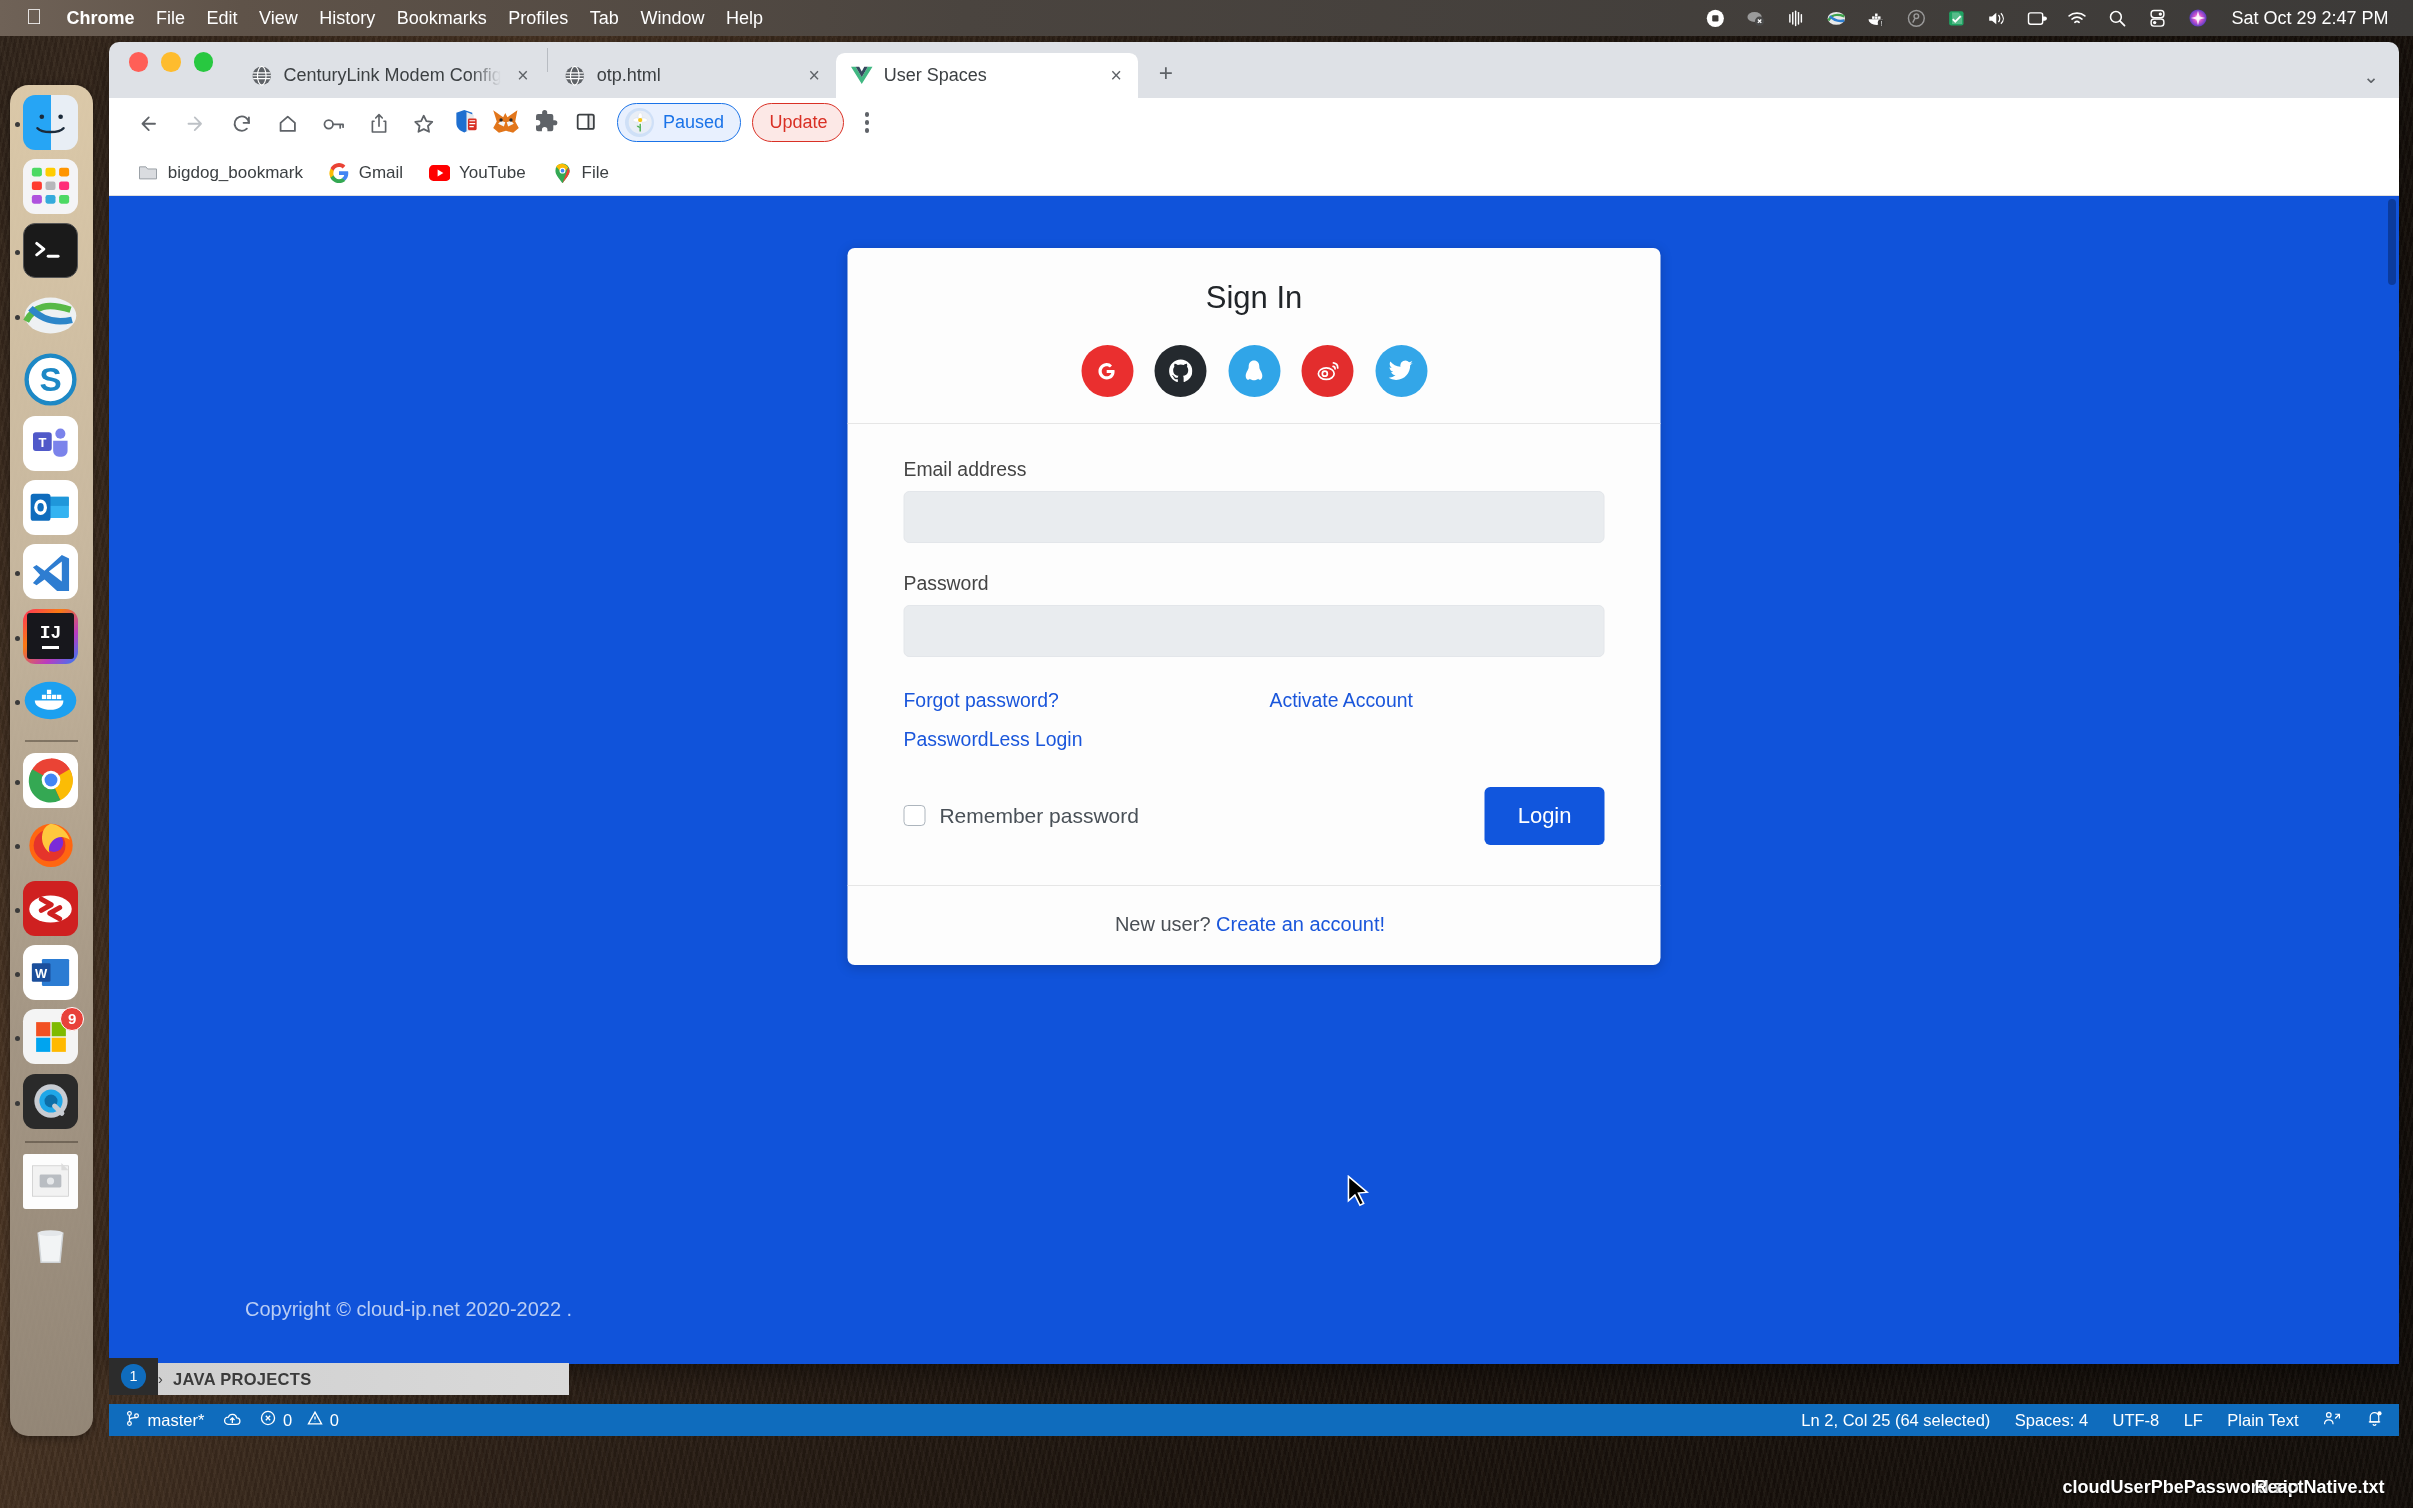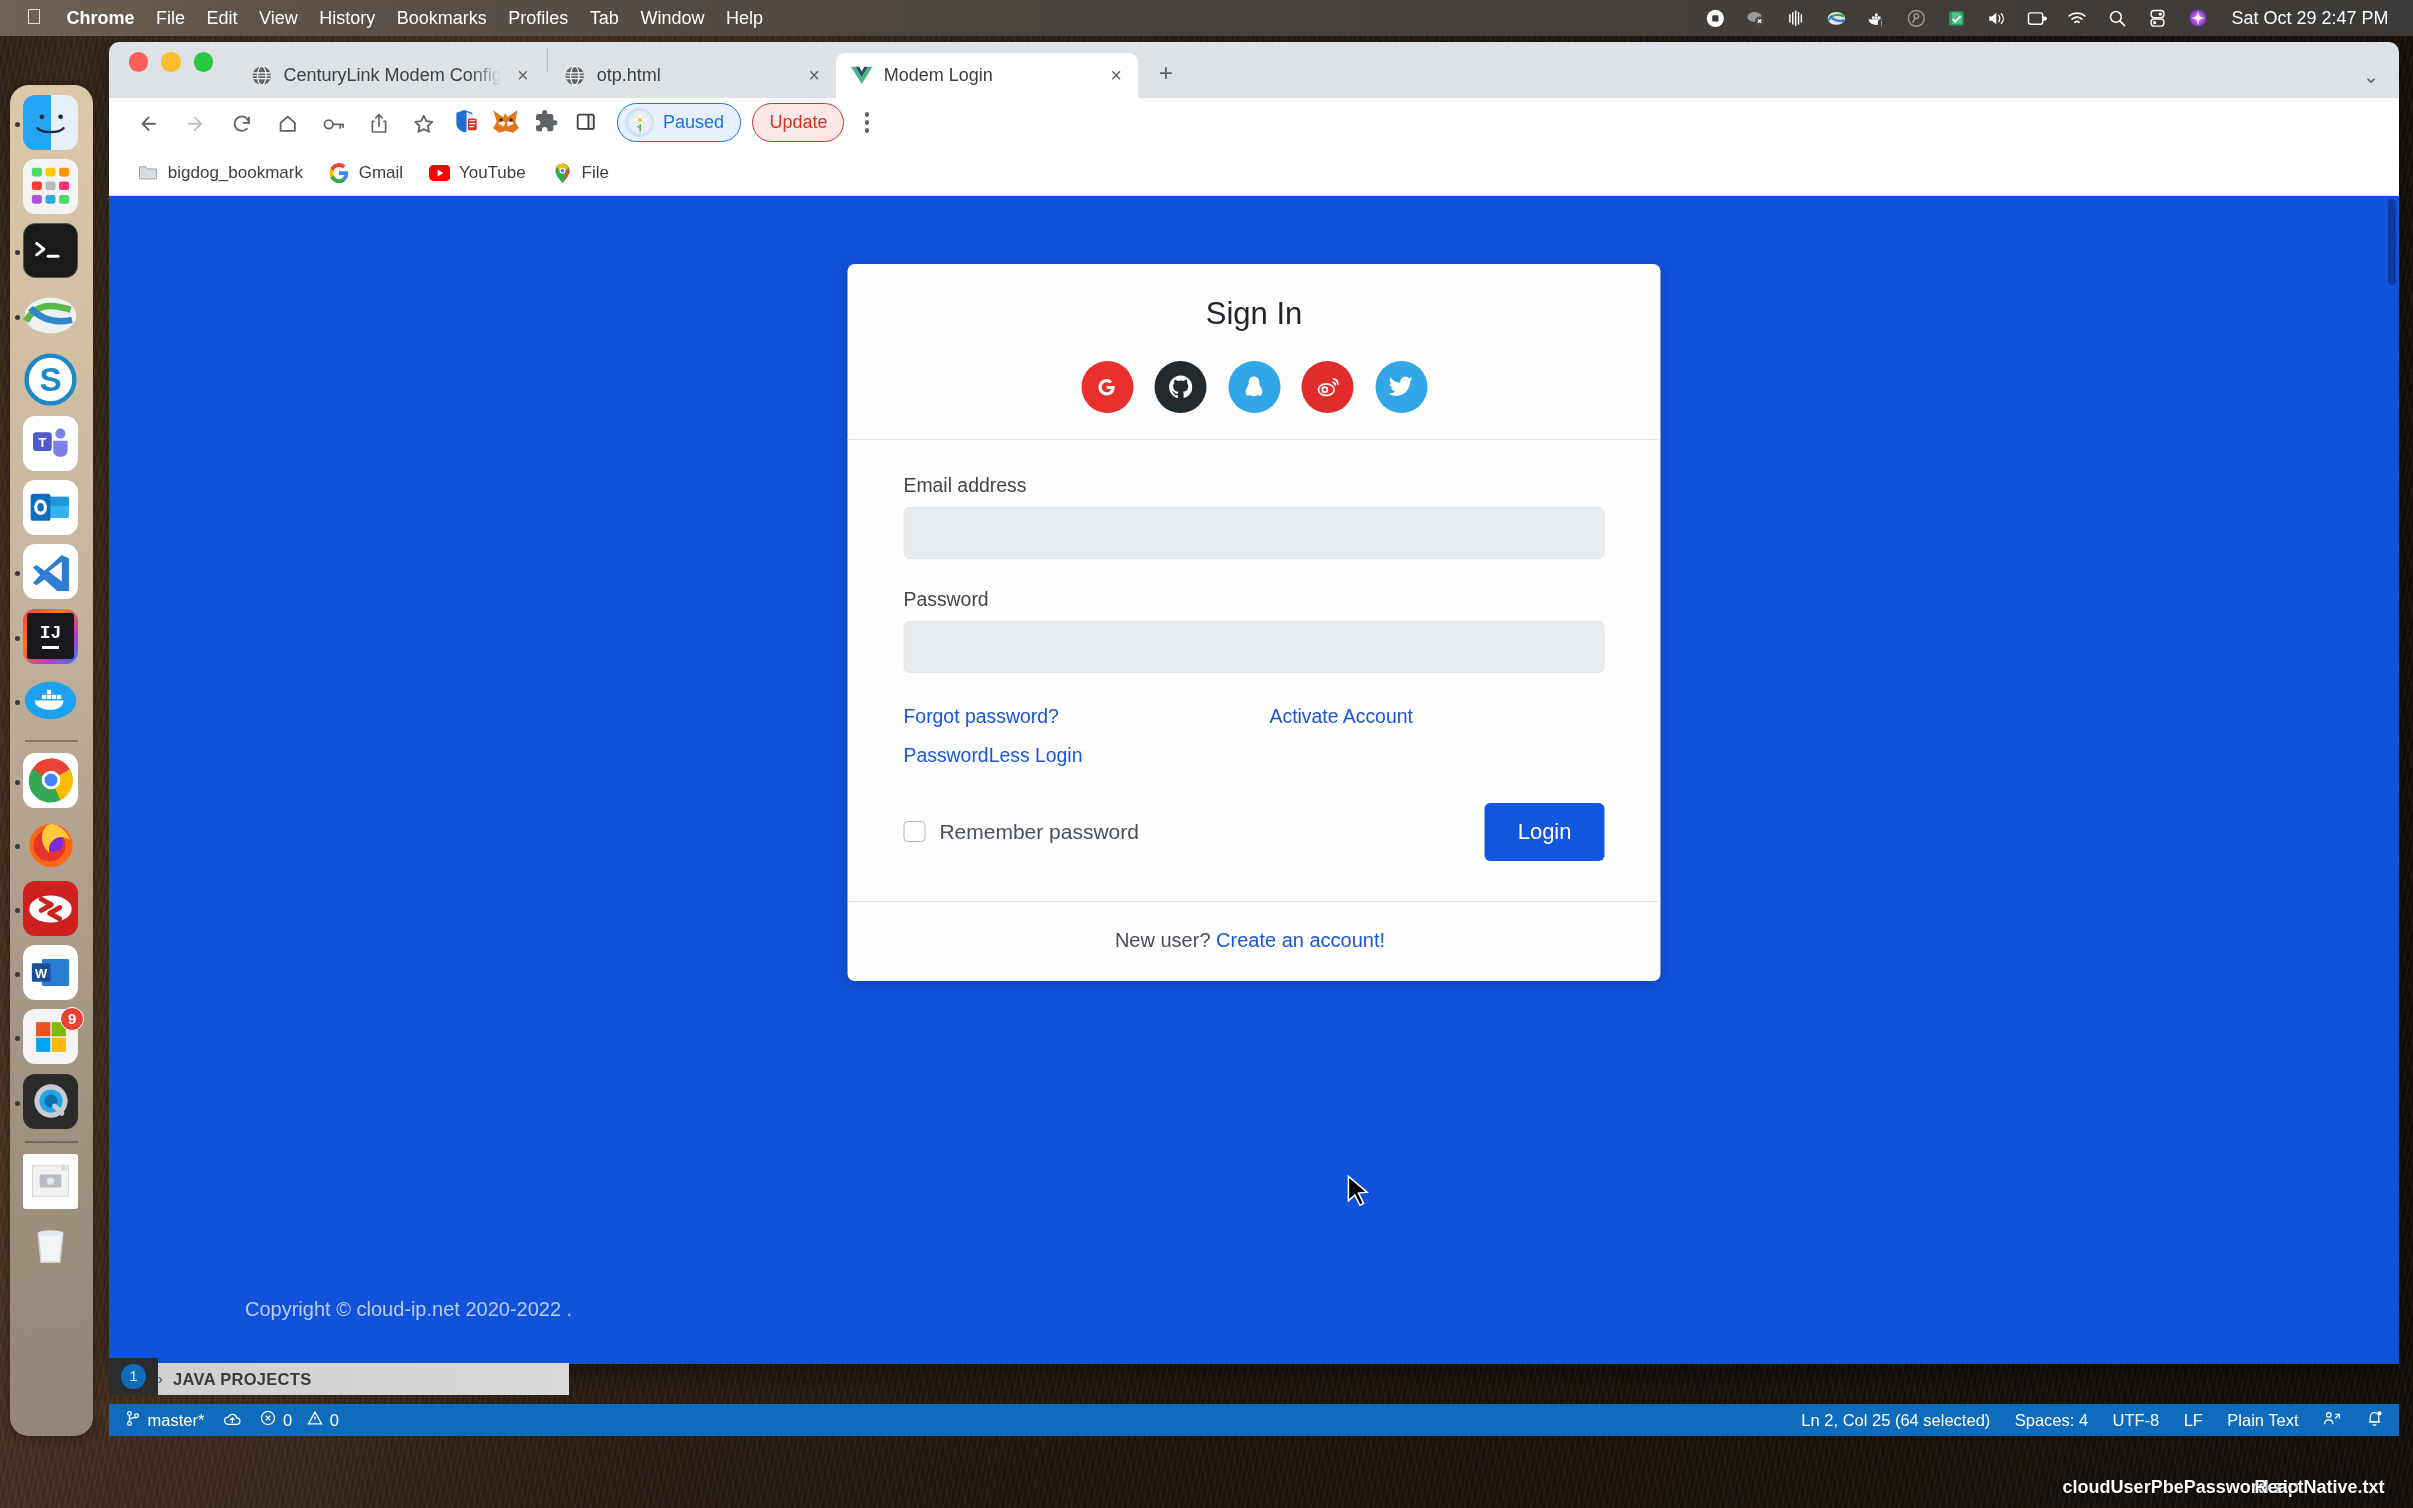--- a/index.html
+++ b/index.html
@@ -127,21 +127,21 @@
   .bm { display:flex; align-items:center; gap:8.6px; height:34px; padding:0 10px; border-radius:5.7px;
         font-size:17px; color:#3c4043; white-space:nowrap; }
   .bm .bi { width:21.5px; height:21.5px; display:flex; align-items:center; justify-content:center; flex:0 0 auto; }
 
   
   #viewport { position:relative; height:calc(1322px - 56px - 52px - 46px); background:#1053da; overflow:hidden; }
   #scrollbar { position:absolute; right:0; top:0; width:14.4px; height:100%; background:transparent; }
   #scrollbar .thumb { position:absolute; right:2.9px; top:2.9px; width:8.6px; height:86px; border-radius:4.3px; background:rgba(0,0,0,.28); }
 
   #card {
-    position:absolute; left:50%; transform:translateX(-50%); top:68px;
+    position:absolute; left:50%; transform:translateX(-50%); top:52px;
     width:813px; background:#fdfdfd; border-radius:7.2px;
     box-shadow:0 2.9px 11.5px rgba(0,0,0,.18);
   }
   .card-head { padding:32px 0 26px 0; }
   .card-title { text-align:center; font-size:31px; color:#212529; font-weight:400; }
   .socials { display:flex; justify-content:center; gap:21.5px; margin-top:29px; }
   .soc { width:52px; height:52px; border-radius:50%; display:flex; align-items:center; justify-content:center; }
   .soc svg { display:block; }
   .divider { height:0.7px; background:#e6e6e6; }
 
@@ -585,21 +585,21 @@
       <span class="tx">×</span>
     </div>
 
     <div class="tab active">
       <span class="fav">
         <svg width="21.5" height="18.7" viewBox="0 0 30 26">
             <path d="M0 1h6.5L15 15.5 23.5 1H30L15 25z" fill="#42b883"></path>
             <path d="M6.5 1h5L15 7.5 18.5 1h5L15 15.5z" fill="#35495e"></path>
           </svg>
       </span>
-      <span class="ttl">Modem Login</span>
+      <span class="ttl">User Spaces</span>
       <span class="tx">×</span>
     </div>
 
     <div class="newtab">+</div>
 
     <div class="tabstrip-right">
       <span class="chev">⌄</span>
     </div>
   </div>
 

